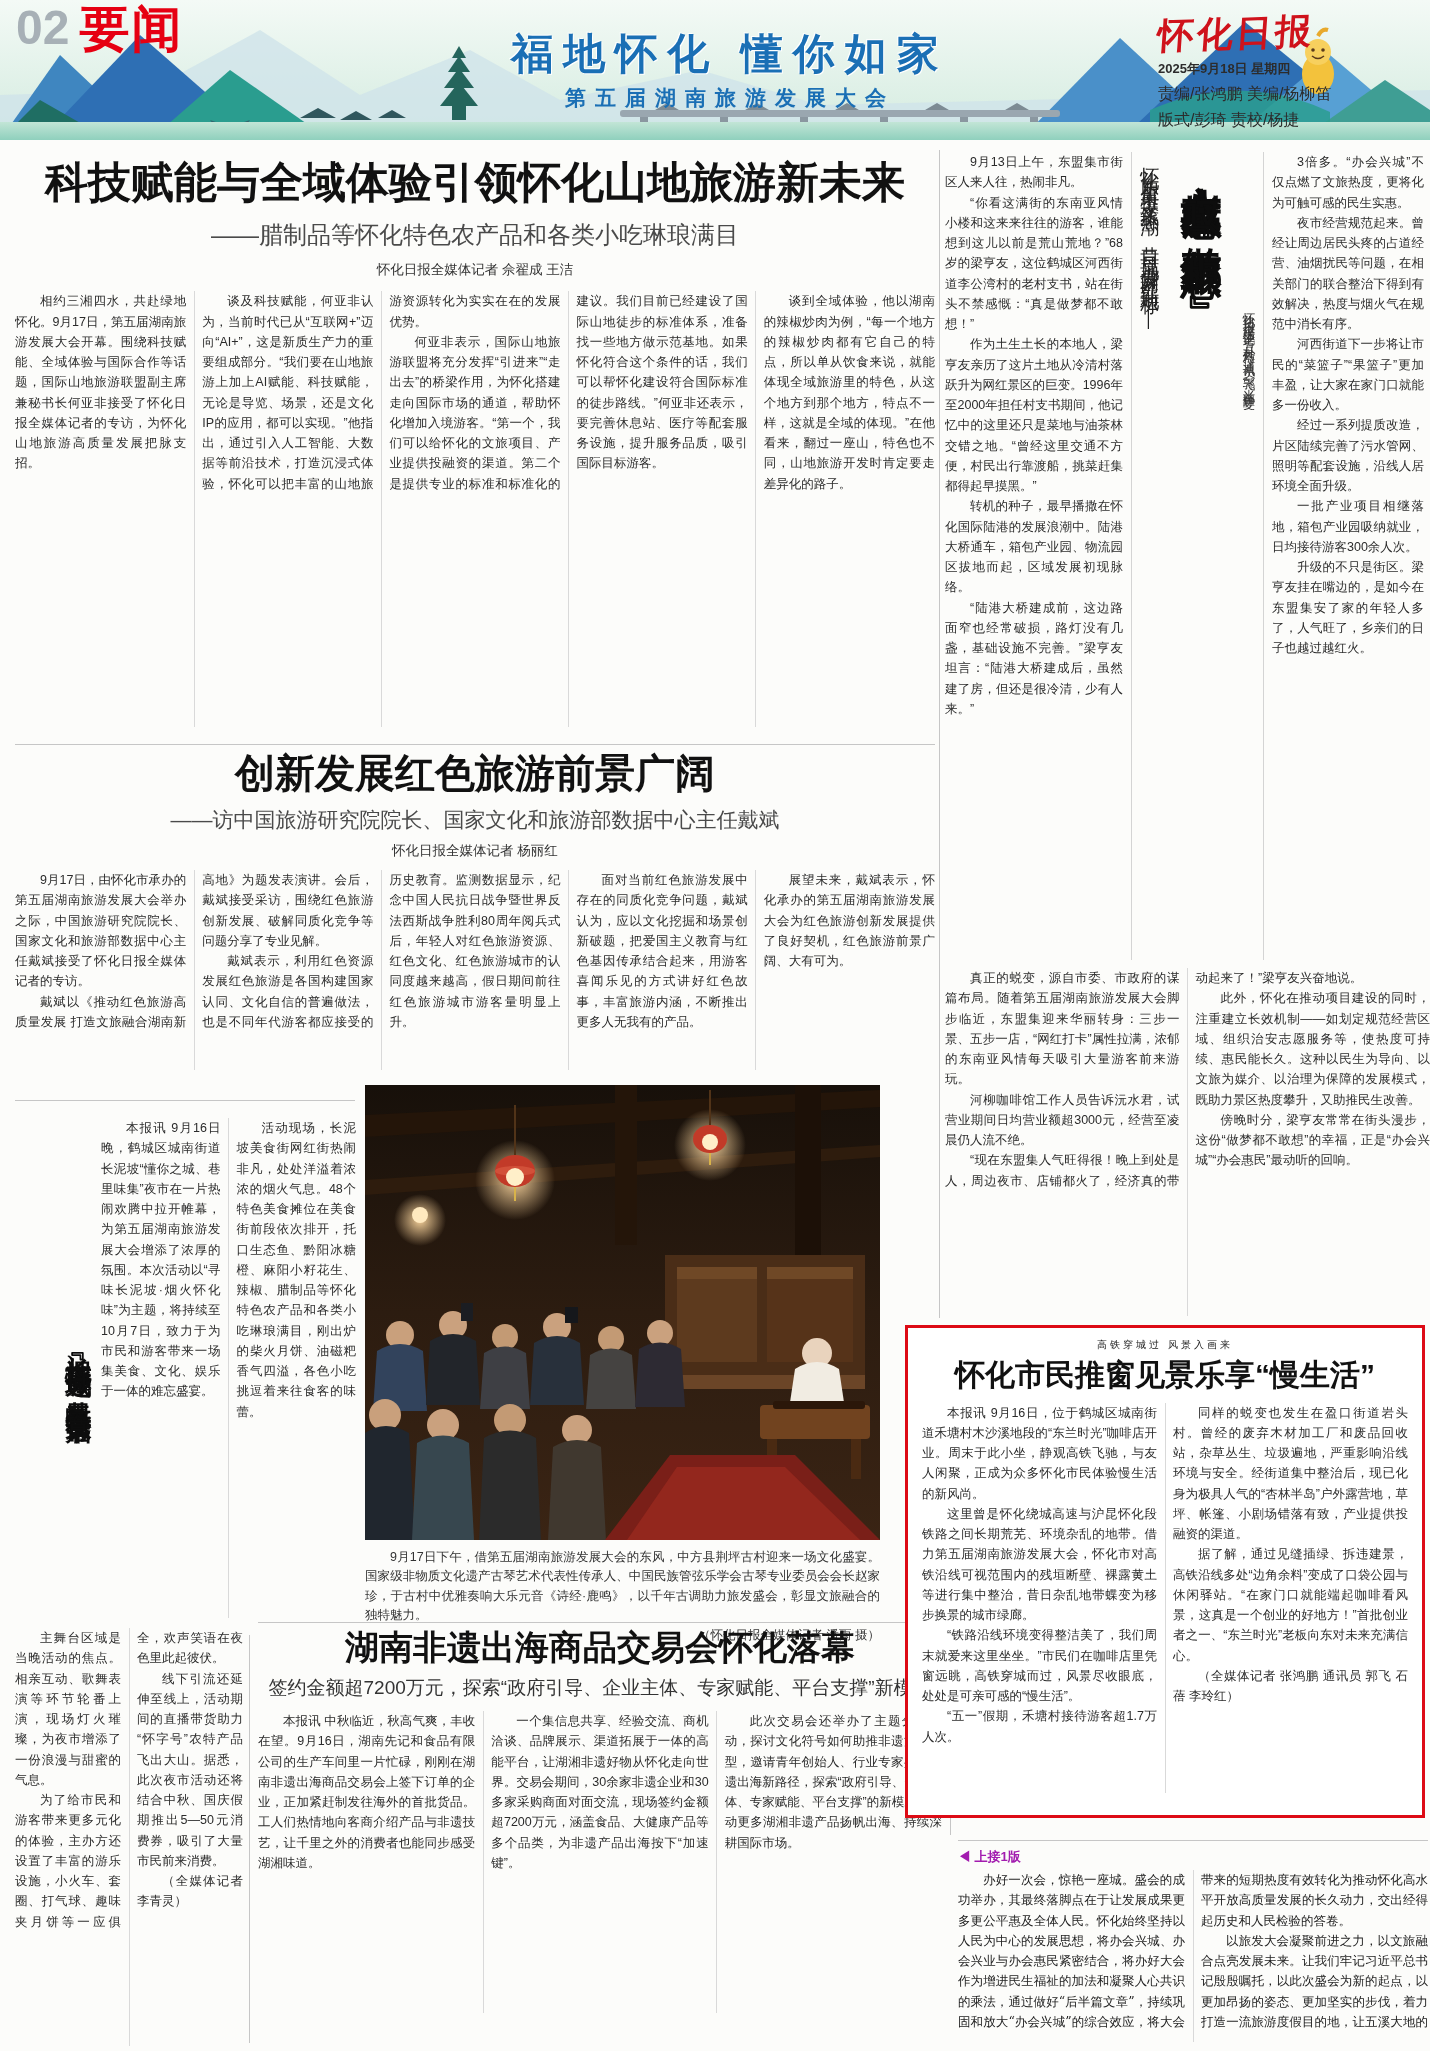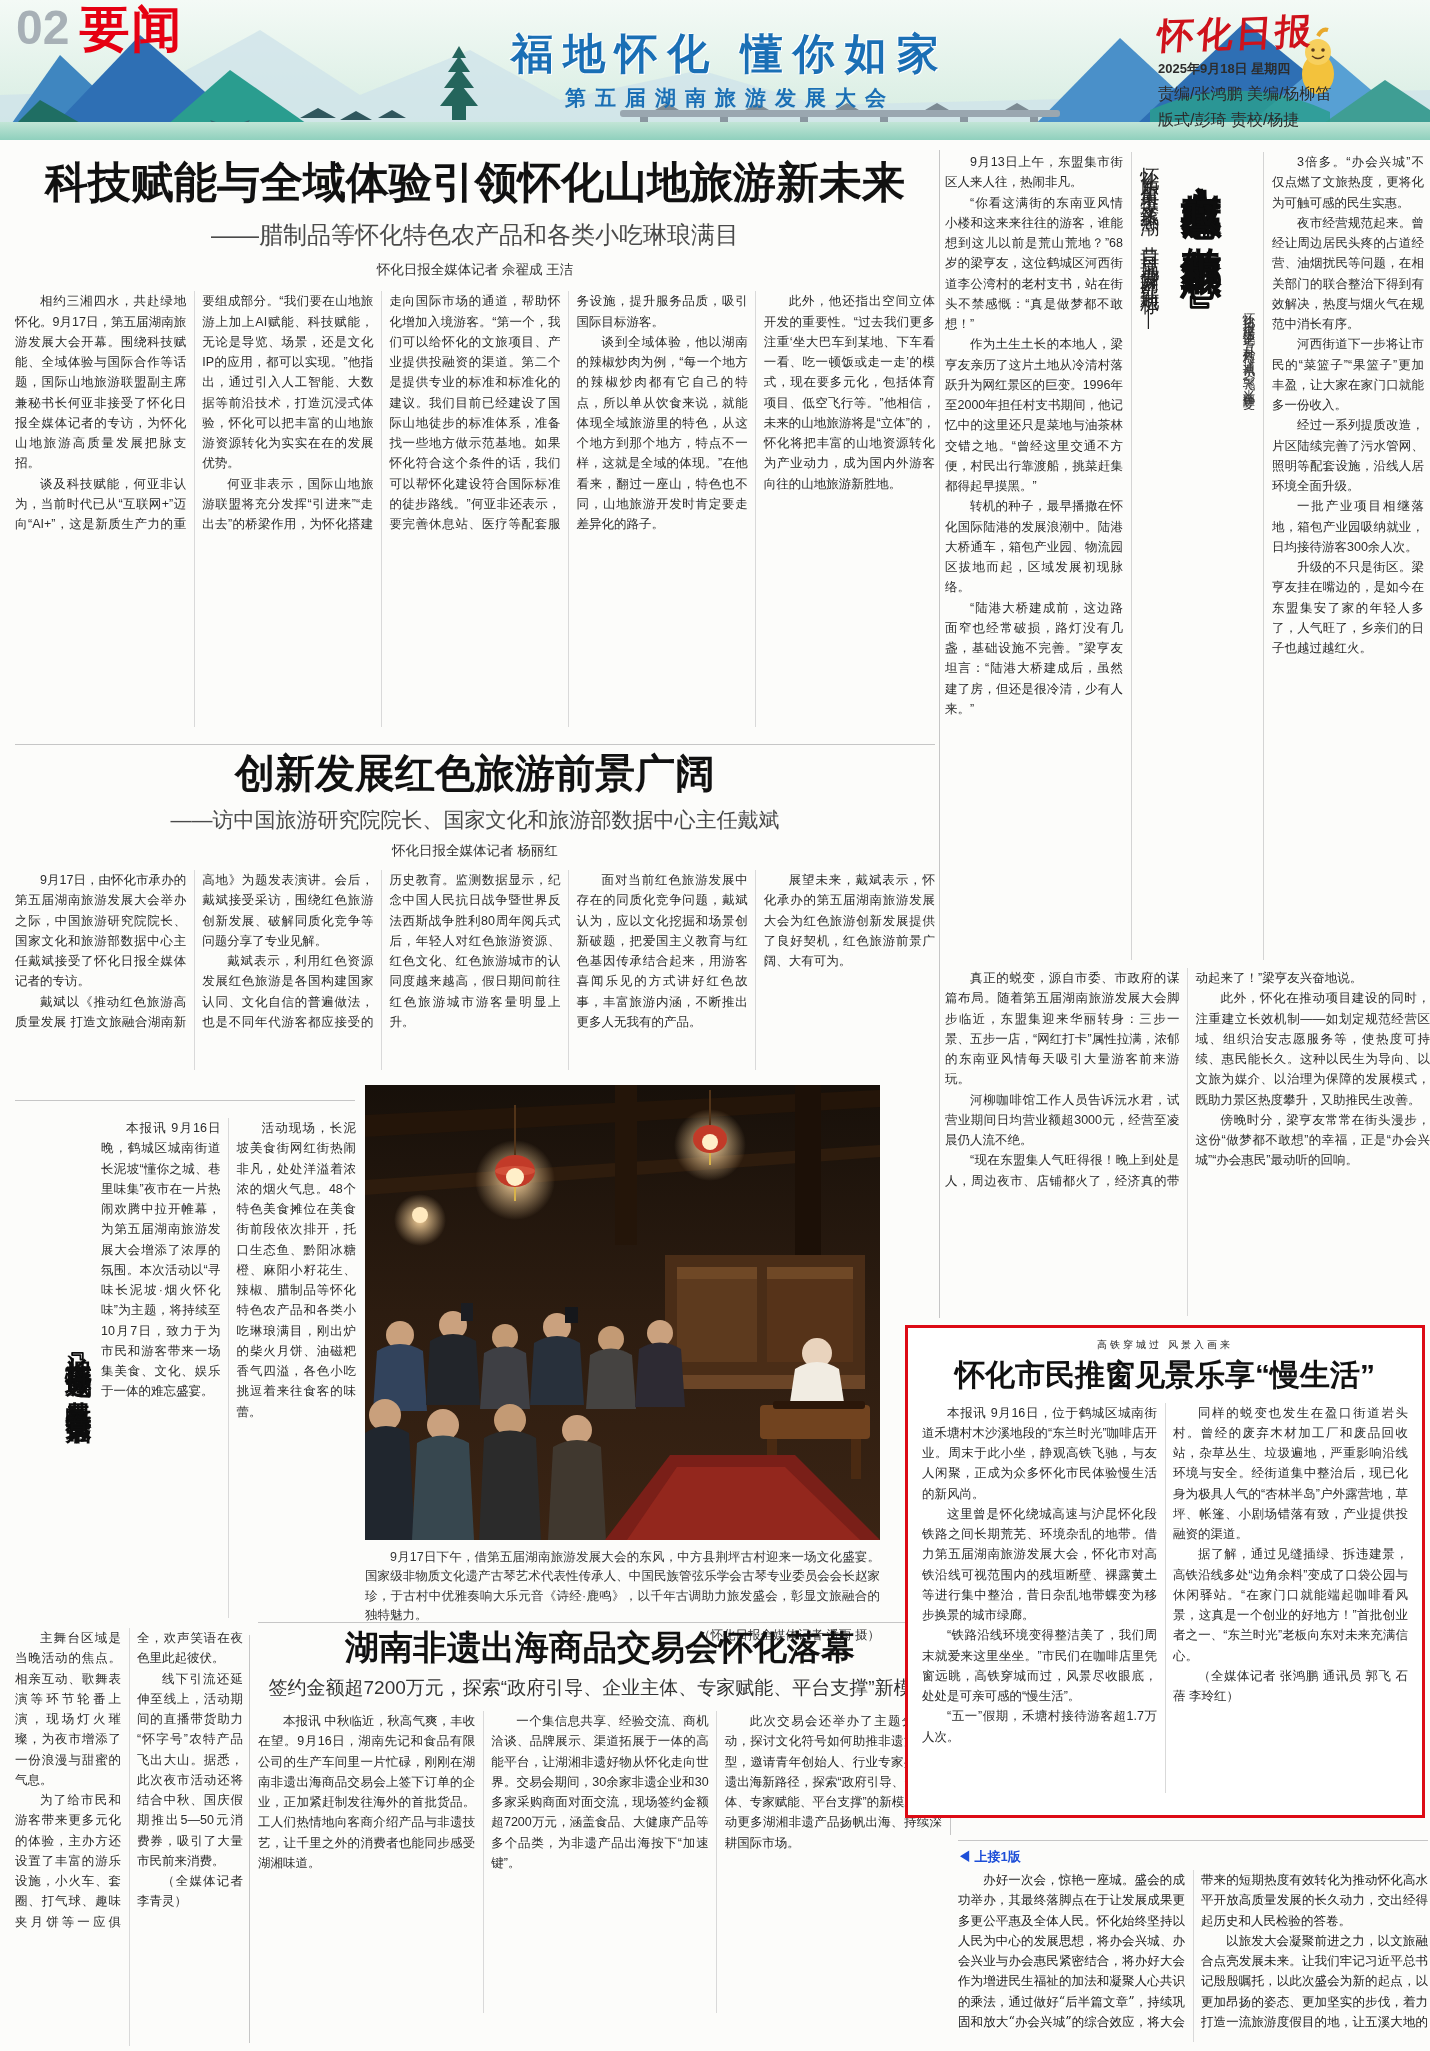--- a/index.html
+++ b/index.html
@@ -73,21 +73,21 @@
   .fy .sub{font-size:19px;margin-top:8px;color:#333;}
   .fy .bodytext{margin-top:10px;height:302px;}
   
   .redbox{position:absolute;left:905px;top:1325px;width:520px;height:493px;border:3px solid #dd0b15;
           box-sizing:border-box;background:#fff;padding:8px 14px;}
   .redbox .kicker{font-size:10px;color:#222;text-align:center;letter-spacing:3px;margin-top:2px;}
   .redbox .hl{font-size:30px;margin-top:6px;}
   .redbox .bodytext{margin-top:10px;height:390px;}
   
   .cont{position:absolute;left:958px;top:1848px;width:470px;height:198px;}
-  .cont .label{color:#1d4ed8;font-weight:700;font-size:13px;margin-bottom:4px;}
+  .cont .label{color:#a21caf;font-weight:700;font-size:13px;margin-bottom:4px;}
   .cont .bodytext{font-family:"DejaVu Serif","Liberation Serif",serif;height:172px;font-size:12.5px;color:#222;}
 </style>
 </head>
 <body>
 
 <div class="page">
 
   <div class="banner">
     <svg width="1430" height="140" viewBox="0 0 1430 140">
       <defs>
@@ -165,21 +165,20 @@
 
   <div class="a1">
     <div class="hl">科技赋能与全域体验引领怀化山地旅游新未来</div>
     <div class="sub">——腊制品等怀化特色农产品和各类小吃琳琅满目</div>
     <div class="byline">怀化日报全媒体记者 佘翟成 王洁</div>
     <div class="bodytext cols-5">
         <p class="para">相约三湘四水，共赴绿地怀化。9月17日，第五届湖南旅游发展大会开幕。围绕科技赋能、全域体验与国际合作等话题，国际山地旅游联盟副主席兼秘书长何亚非接受了怀化日报全媒体记者的专访，为怀化山地旅游高质量发展把脉支招。</p>
         <p class="para">谈及科技赋能，何亚非认为，当前时代已从“互联网+”迈向“AI+”，这是新质生产力的重要组成部分。“我们要在山地旅游上加上AI赋能、科技赋能，无论是导览、场景，还是文化IP的应用，都可以实现。”他指出，通过引入人工智能、大数据等前沿技术，打造沉浸式体验，怀化可以把丰富的山地旅游资源转化为实实在在的发展优势。</p>
         <p class="para">何亚非表示，国际山地旅游联盟将充分发挥“引进来”“走出去”的桥梁作用，为怀化搭建走向国际市场的通道，帮助怀化增加入境游客。“第一个，我们可以给怀化的文旅项目、产业提供投融资的渠道。第二个是提供专业的标准和标准化的建议。我们目前已经建设了国际山地徒步的标准体系，准备找一些地方做示范基地。如果怀化符合这个条件的话，我们可以帮怀化建设符合国际标准的徒步路线。”何亚非还表示，要完善休息站、医疗等配套服务设施，提升服务品质，吸引国际目标游客。</p>
         <p class="para">谈到全域体验，他以湖南的辣椒炒肉为例，“每一个地方的辣椒炒肉都有它自己的特点，所以单从饮食来说，就能体现全域旅游里的特色，从这个地方到那个地方，特点不一样，这就是全域的体现。”在他看来，翻过一座山，特色也不同，山地旅游开发时肯定要走差异化的路子。</p>
-        <p class="para">此外，他还指出空间立体开发的重要性。“过去我们更多注重‘坐大巴车到某地、下车看一看、吃一顿饭或走一走’的模式，现在要多元化，包括体育项目、低空飞行等。”他相信，未来的山地旅游将是“立体”的，怀化将把丰富的山地资源转化为产业动力，成为国内外游客向往的山地旅游新胜地。</p>
       </div>
   </div>
   <div class="hr" style="left:15px;top:744px;width:920px"></div>
   <div class="vr" style="left:939px;top:150px;height:1168px"></div>
 
   <div class="ra-row1">
     <div class="ra-col bodytext">
         <p class="para">9月13日上午，东盟集市街区人来人往，热闹非凡。</p>
         <p class="para">“你看这满街的东南亚风情小楼和这来来往往的游客，谁能想到这儿以前是荒山荒地？”68岁的梁亨友，这位鹤城区河西街道李公湾村的老村支书，站在街头不禁感慨：“真是做梦都不敢想！”</p>
         <p class="para">作为土生土长的本地人，梁亨友亲历了这片土地从冷清村落跃升为网红景区的巨变。1996年至2000年担任村支书期间，他记忆中的这里还只是菜地与油茶林交错之地。“曾经这里交通不方便，村民出行靠渡船，挑菜赶集都得起早摸黑。”</p>

